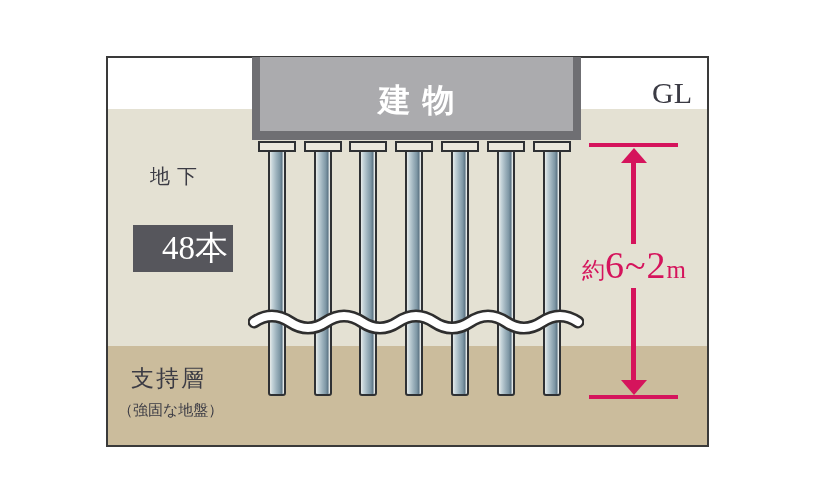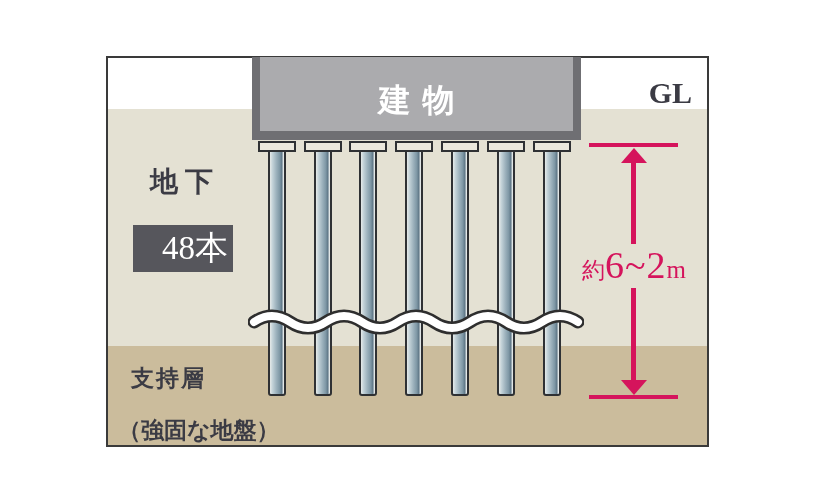--- a/index.html
+++ b/index.html
@@ -39,28 +39,28 @@
   .pile{top:150px;width:18px;height:246px;z-index:2;
     border:2px solid var(--c-pile-outline,#2f3134);
     border-radius:0 0 3px 3px;
     background:linear-gradient(90deg,#e6eae9 0%,#c3d2d8 18%,#9db2bd 45%,
       #7e97a5 70%,#5d7585 86%,#eef1f0 94%,#cfd8da 100%);}
 
   
   #wave{left:248px;top:303px;z-index:5;}
 
   
-  .lbl{color:var(--c-label-dark,#3b3b44);z-index:6;font-weight:bold;}
+  .lbl{color:var(--c-label-dark,#3b3b44);z-index:6;}
   #gl-label{left:640px;top:76px;width:52px;font-size:30px;text-align:right;}
-  #underground-label{left:150px;top:163px;font-size:28px;letter-spacing:7px;}
+  #underground-label{left:150px;top:163px;font-size:20px;letter-spacing:7px;}
   #badge{left:133px;top:225px;width:100px;height:47px;z-index:6;
     background:var(--c-badge-bg,#56565c);display:flex;align-items:center;justify-content:center;}
   #badge .bt{color:var(--c-badge-text,#fff);font-size:33px;margin-left:24px;}
   #bearing-label{left:131px;top:363px;font-size:23px;letter-spacing:2px;}
-  #bearing-sublabel{left:118px;top:415px;font-size:23px;}
+  #bearing-sublabel{left:118px;top:401px;font-size:15px;}
 
   
   .red{background:var(--c-accent-red,#d5145c);z-index:6;}
   #tick-top{left:589px;top:143px;width:89px;height:4px;}
   #tick-bottom{left:589px;top:395px;width:89px;height:4px;}
   #arrow-up{left:621px;top:148px;width:0;height:0;z-index:6;
     border-left:13px solid transparent;border-right:13px solid transparent;
     border-bottom:15px solid var(--c-accent-red,#d5145c);}
   #arrow-down{left:621px;top:380px;width:0;height:0;z-index:6;
     border-left:13px solid transparent;border-right:13px solid transparent;

